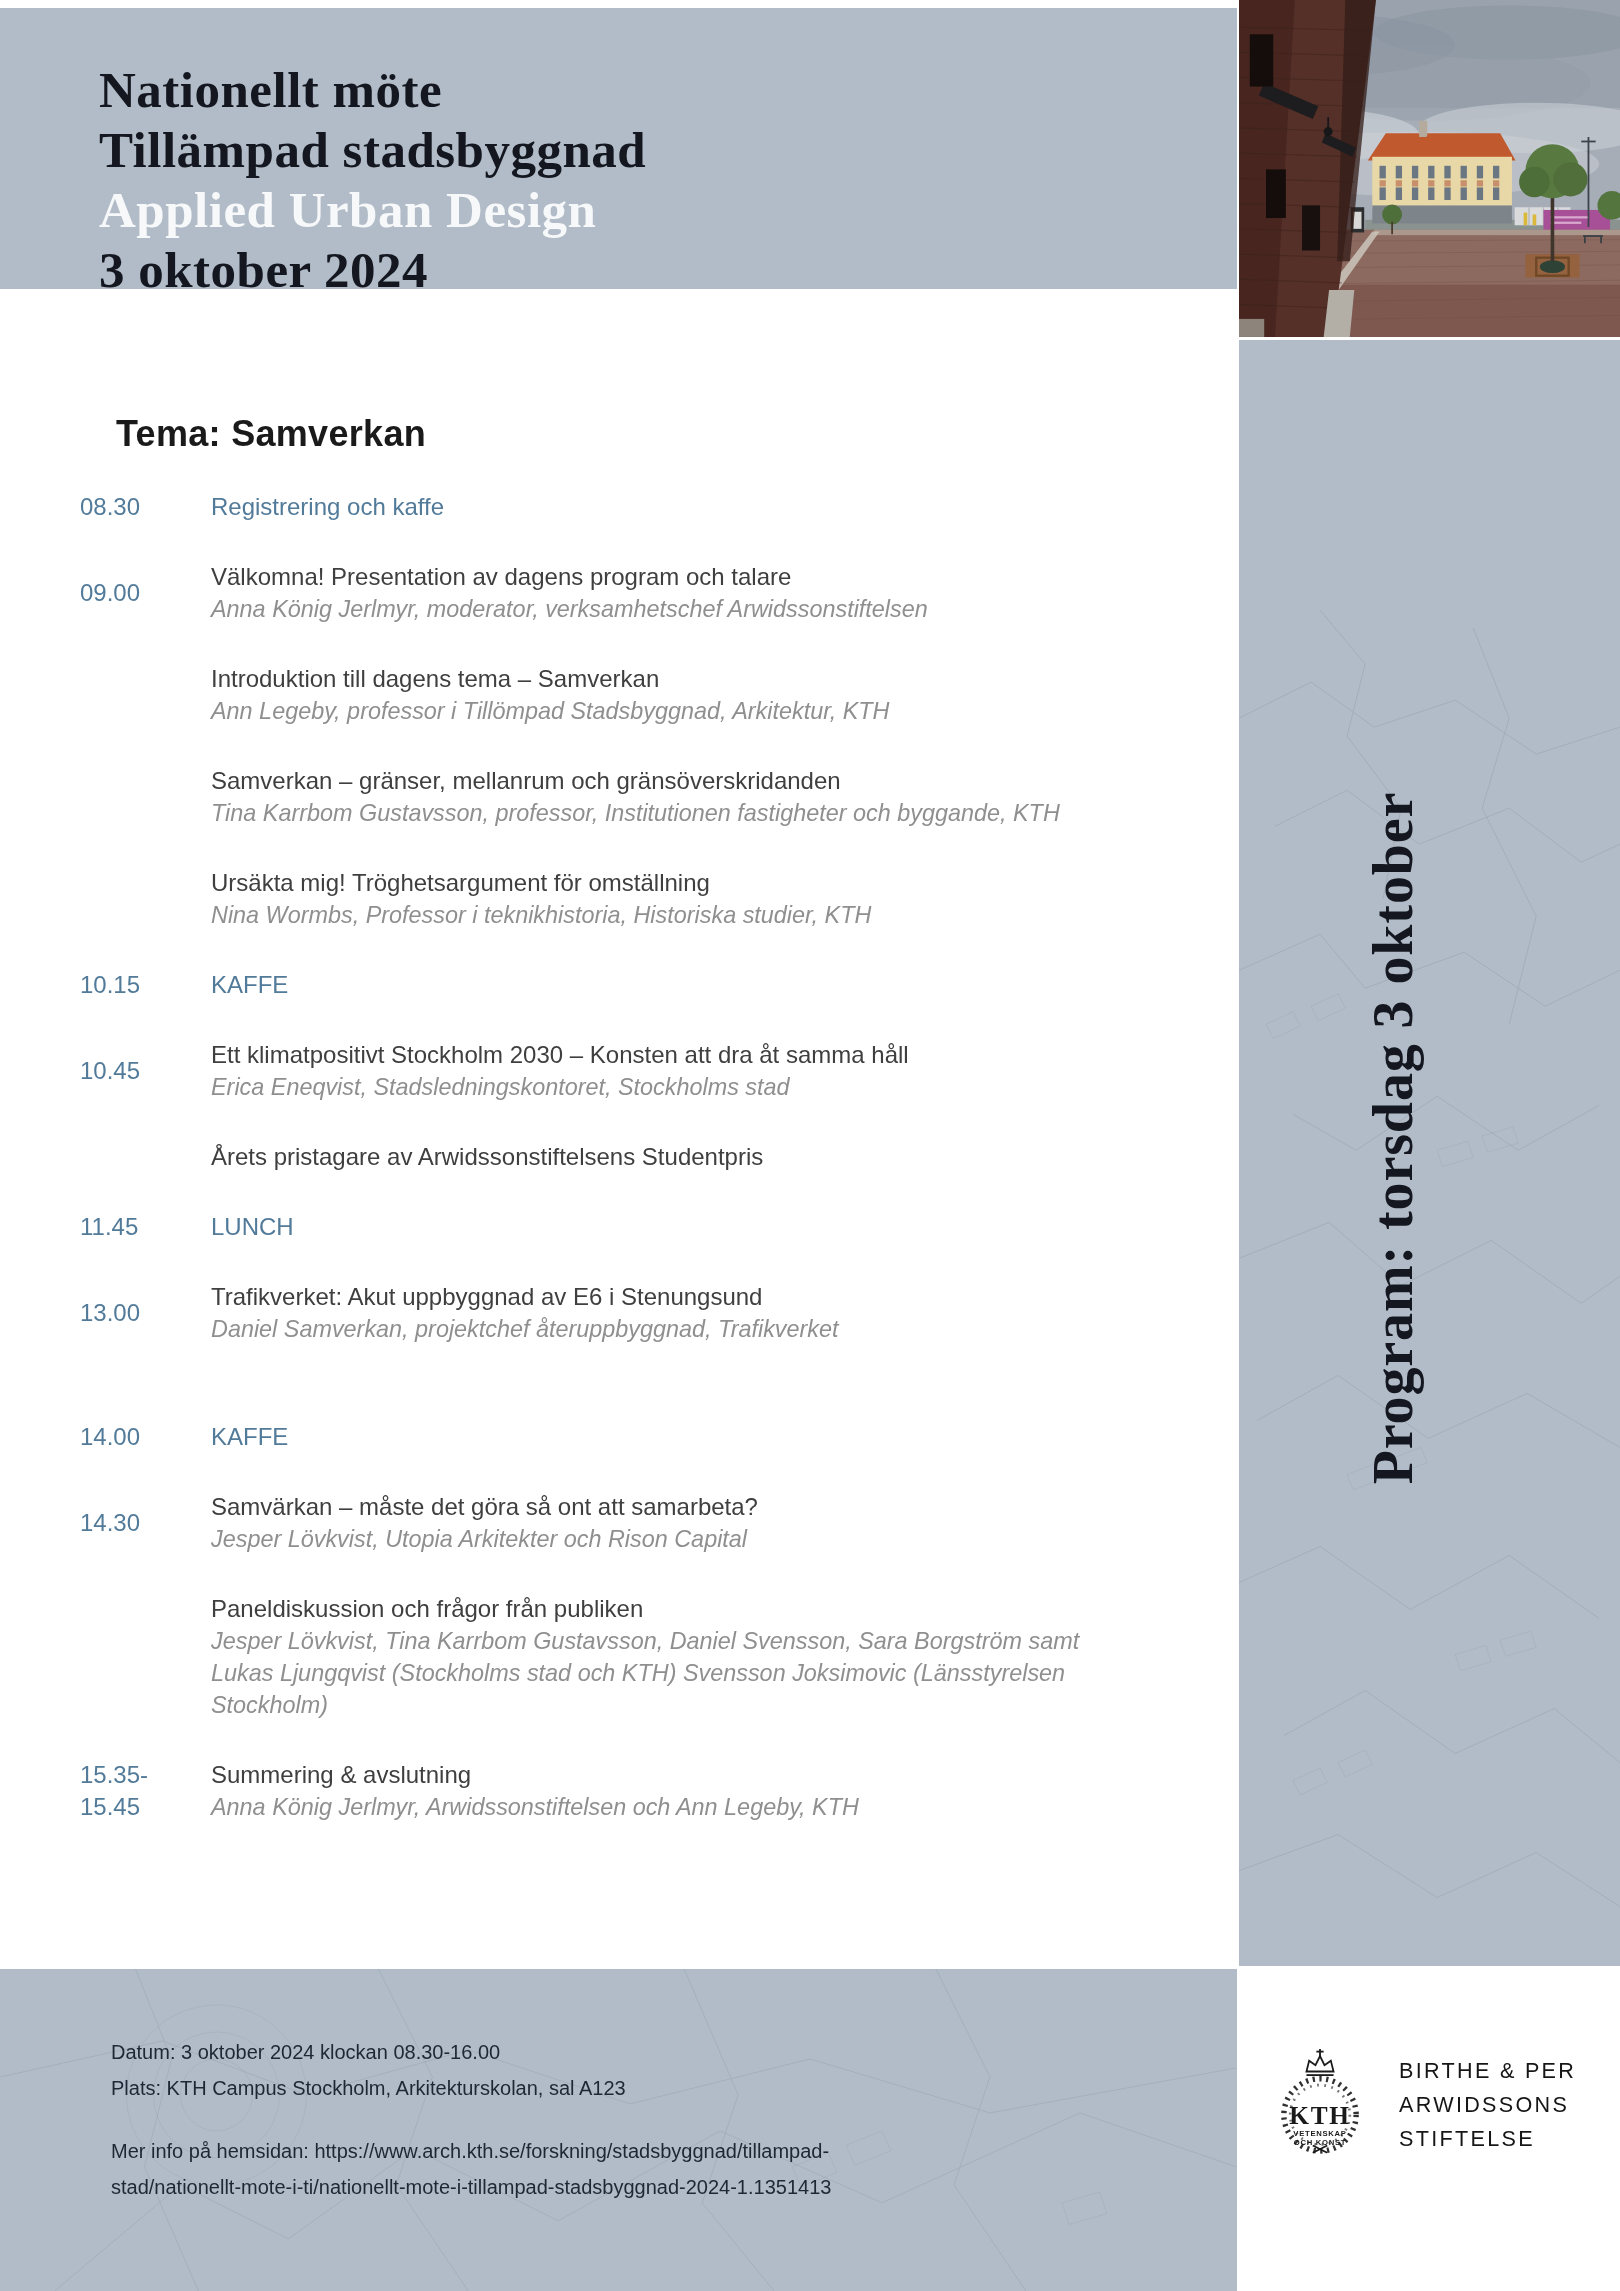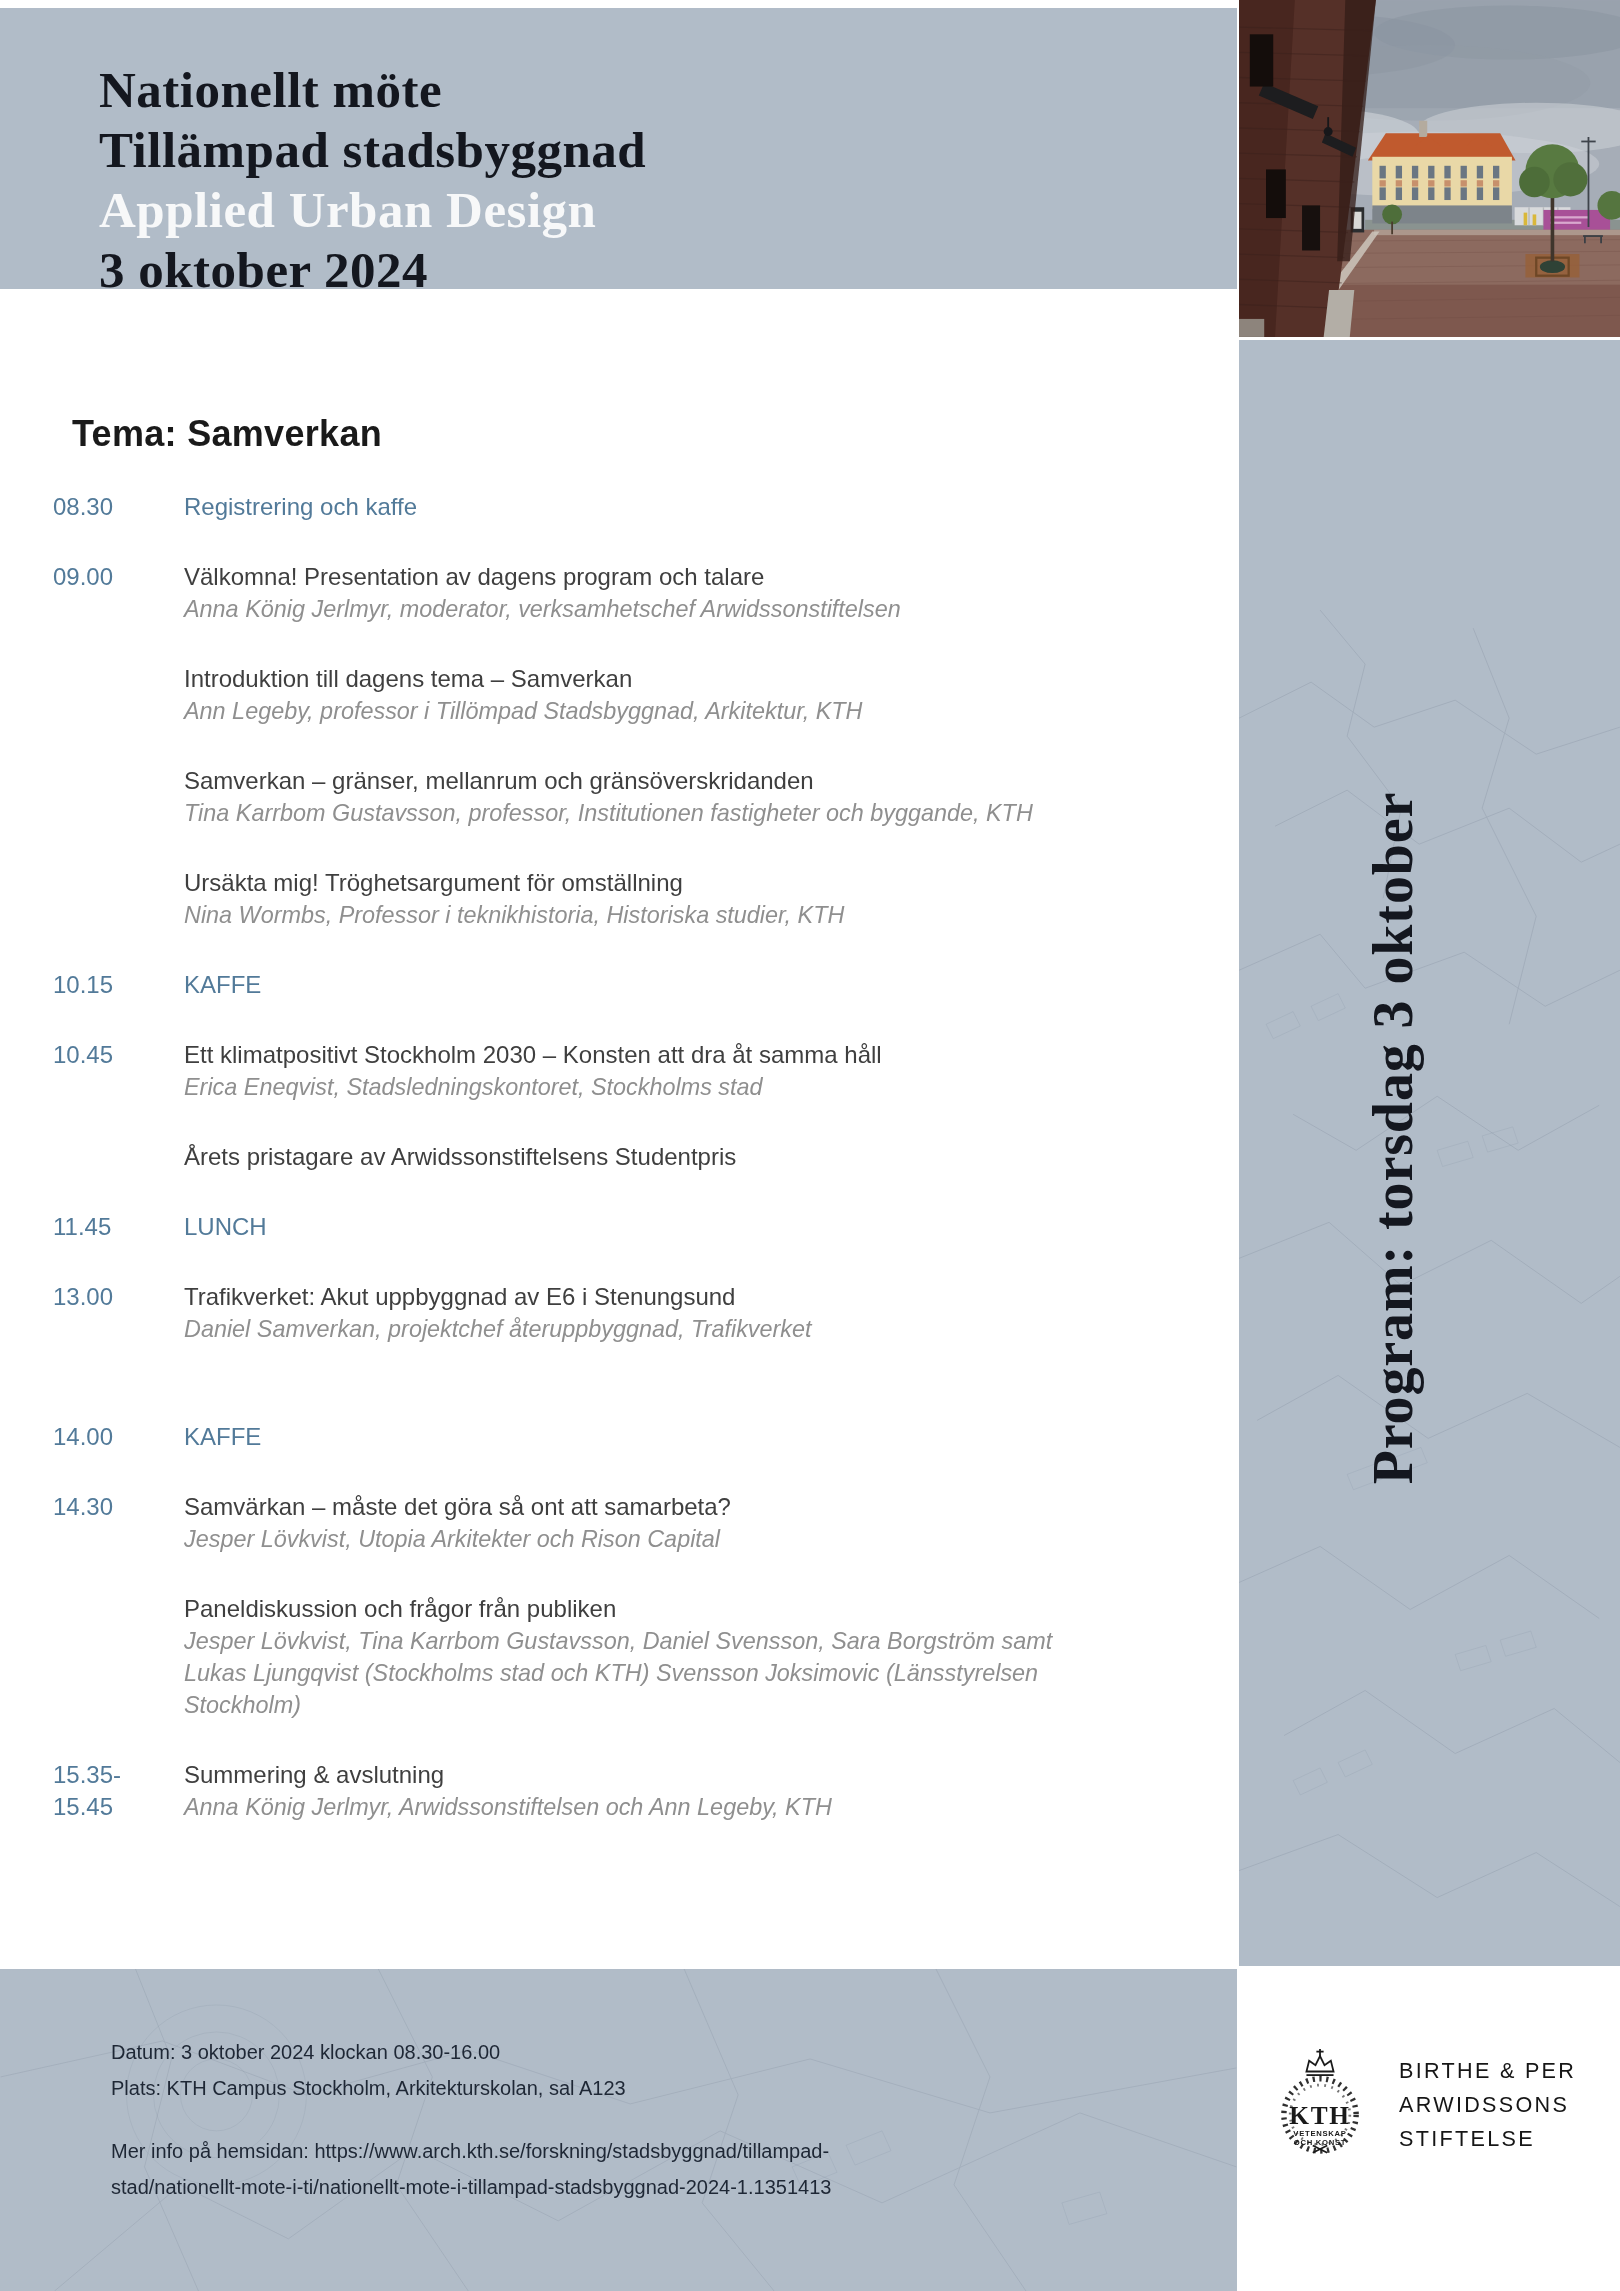--- a/index.html
+++ b/index.html
@@ -15,23 +15,23 @@
   .photo{position:absolute;left:1239px;top:0;width:381px;height:337px;overflow:hidden;}
   
   .sidebar{position:absolute;left:1239px;top:340px;width:381px;height:1626px;
            background:var(--band,#b1bcc8);overflow:hidden;}
   .maptex{position:absolute;left:0;top:0;}
   .vertical-label{position:absolute;left:154px;top:798px;transform:translate(-50%,-50%) rotate(-90deg);
                   white-space:nowrap;font-family:"Liberation Serif",serif;font-weight:700;
                   font-size:56px;color:var(--title-dark,#14171f);letter-spacing:0.9px;}
   
   .main{position:absolute;left:0;top:337px;width:1237px;height:1629px;background:#fff;}
-  .tema{margin:0;padding:76px 0 0 72px;font-size:36px;font-weight:700;color:#1a1a1a;letter-spacing:0.3px;}
+  .tema{margin:0;padding:76px 0 0 116px;font-size:36px;font-weight:700;color:#1a1a1a;letter-spacing:0.3px;}
   .schedule{margin-top:36px;}
-  .block{display:flex;margin:0 0 38px 53px;}
+  .block{display:flex;margin:0 0 38px 80px;align-items:center;}
   .time{flex:0 0 131px;width:131px;font-size:24px;line-height:32px;color:var(--accent,#527a99);}
   .content{width:954px;}
   .stitle{font-size:24px;line-height:32px;color:var(--session,#3f3f3f);}
   .stitle.accent{color:var(--accent,#527a99);}
   .speaker{font-size:23.4px;line-height:32px;color:var(--speaker,#8f8f8f);font-style:italic;}
   
   .bottom-band{position:absolute;left:0;top:1969px;width:1237px;height:322px;
                background:var(--band,#b1bcc8);overflow:hidden;}
   .footer-text{position:absolute;left:111px;top:65px;}
   .f-line{font-size:20px;line-height:36px;color:var(--footer,#1e2735);}

